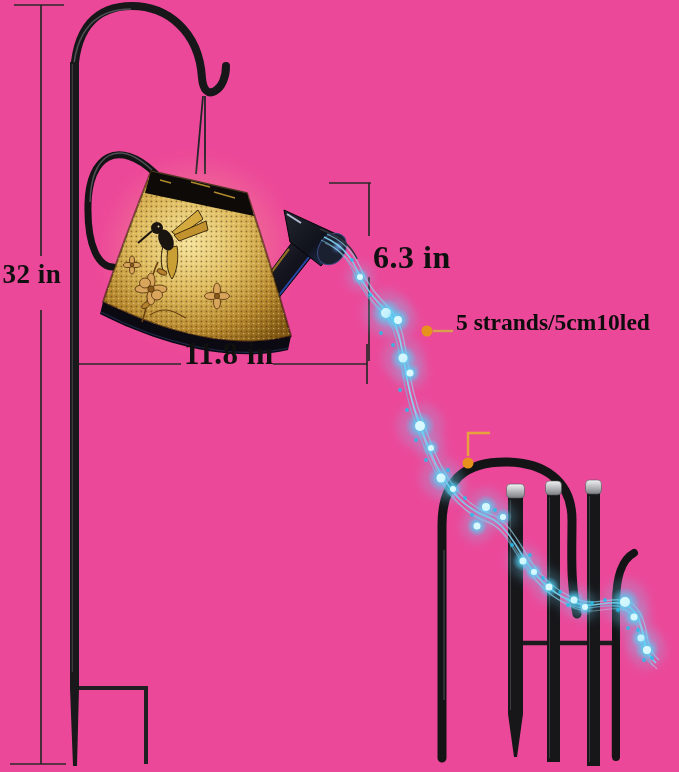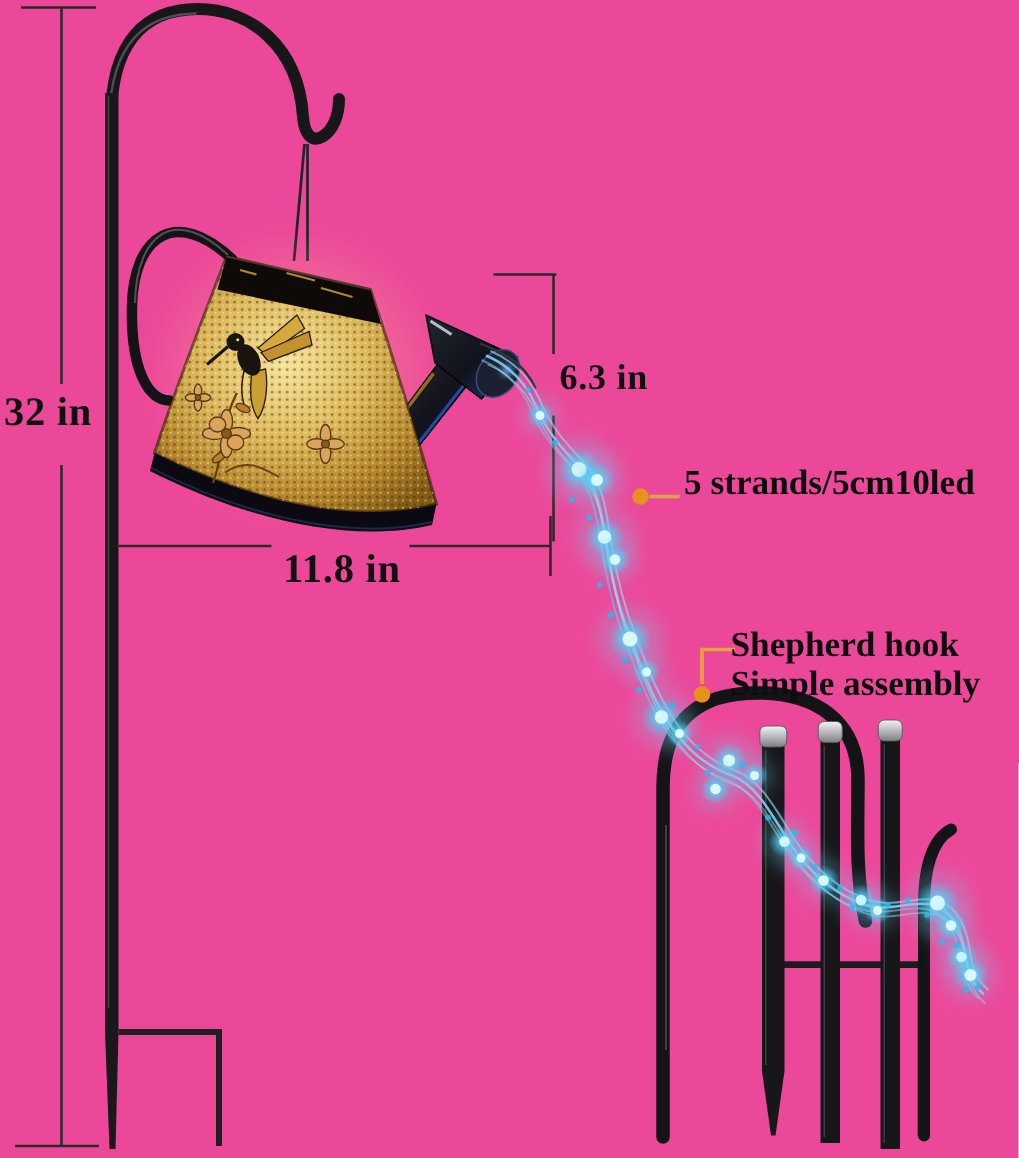--- a/index.html
+++ b/index.html
@@ -13,22 +13,22 @@
   #artwork{position:absolute;left:0;top:0;}
   .dim-label{
     position:absolute;
     font-weight:700;
     color:#101010;
     font-family:"Liberation Serif", serif;
     white-space:nowrap;
     letter-spacing:0.5px;
   }
   .lbl-height{left:0px;top:259px;width:64px;text-align:center;font-size:27px;}
-  .lbl-drop{left:373px;top:239px;font-size:24px;}
-  .lbl-width{left:184px;top:364px;width:88px;text-align:center;font-size:27px;}
+  .lbl-drop{left:373px;top:239px;font-size:32px;}
+  .lbl-width{left:184px;top:336px;width:88px;text-align:center;font-size:31px;}
   .callout-label{
     position:absolute;
     font-weight:700;
     color:#0d0d0d;
     font-family:"Liberation Serif", serif;
     font-size:23.5px;
     line-height:26px;
     white-space:nowrap;
     margin-top:13px;
   }
@@ -325,18 +325,14 @@
 </svg>
 
 <div class="dim-label lbl-height">32 in</div>
 <div class="dim-label lbl-drop">6.3 in</div>
 <div class="dim-label lbl-width">11.8 in</div>
 
 <div class="callout-label lbl-lights">
   <span>5 strands/5cm10led</span>
 </div>
 
-<div class="callout-label lbl-hook">
-  <span>Shepherd hook</span>
-  <span>Simple assembly</span>
+
 </div>
 
-</div>
-
 </body></html>

